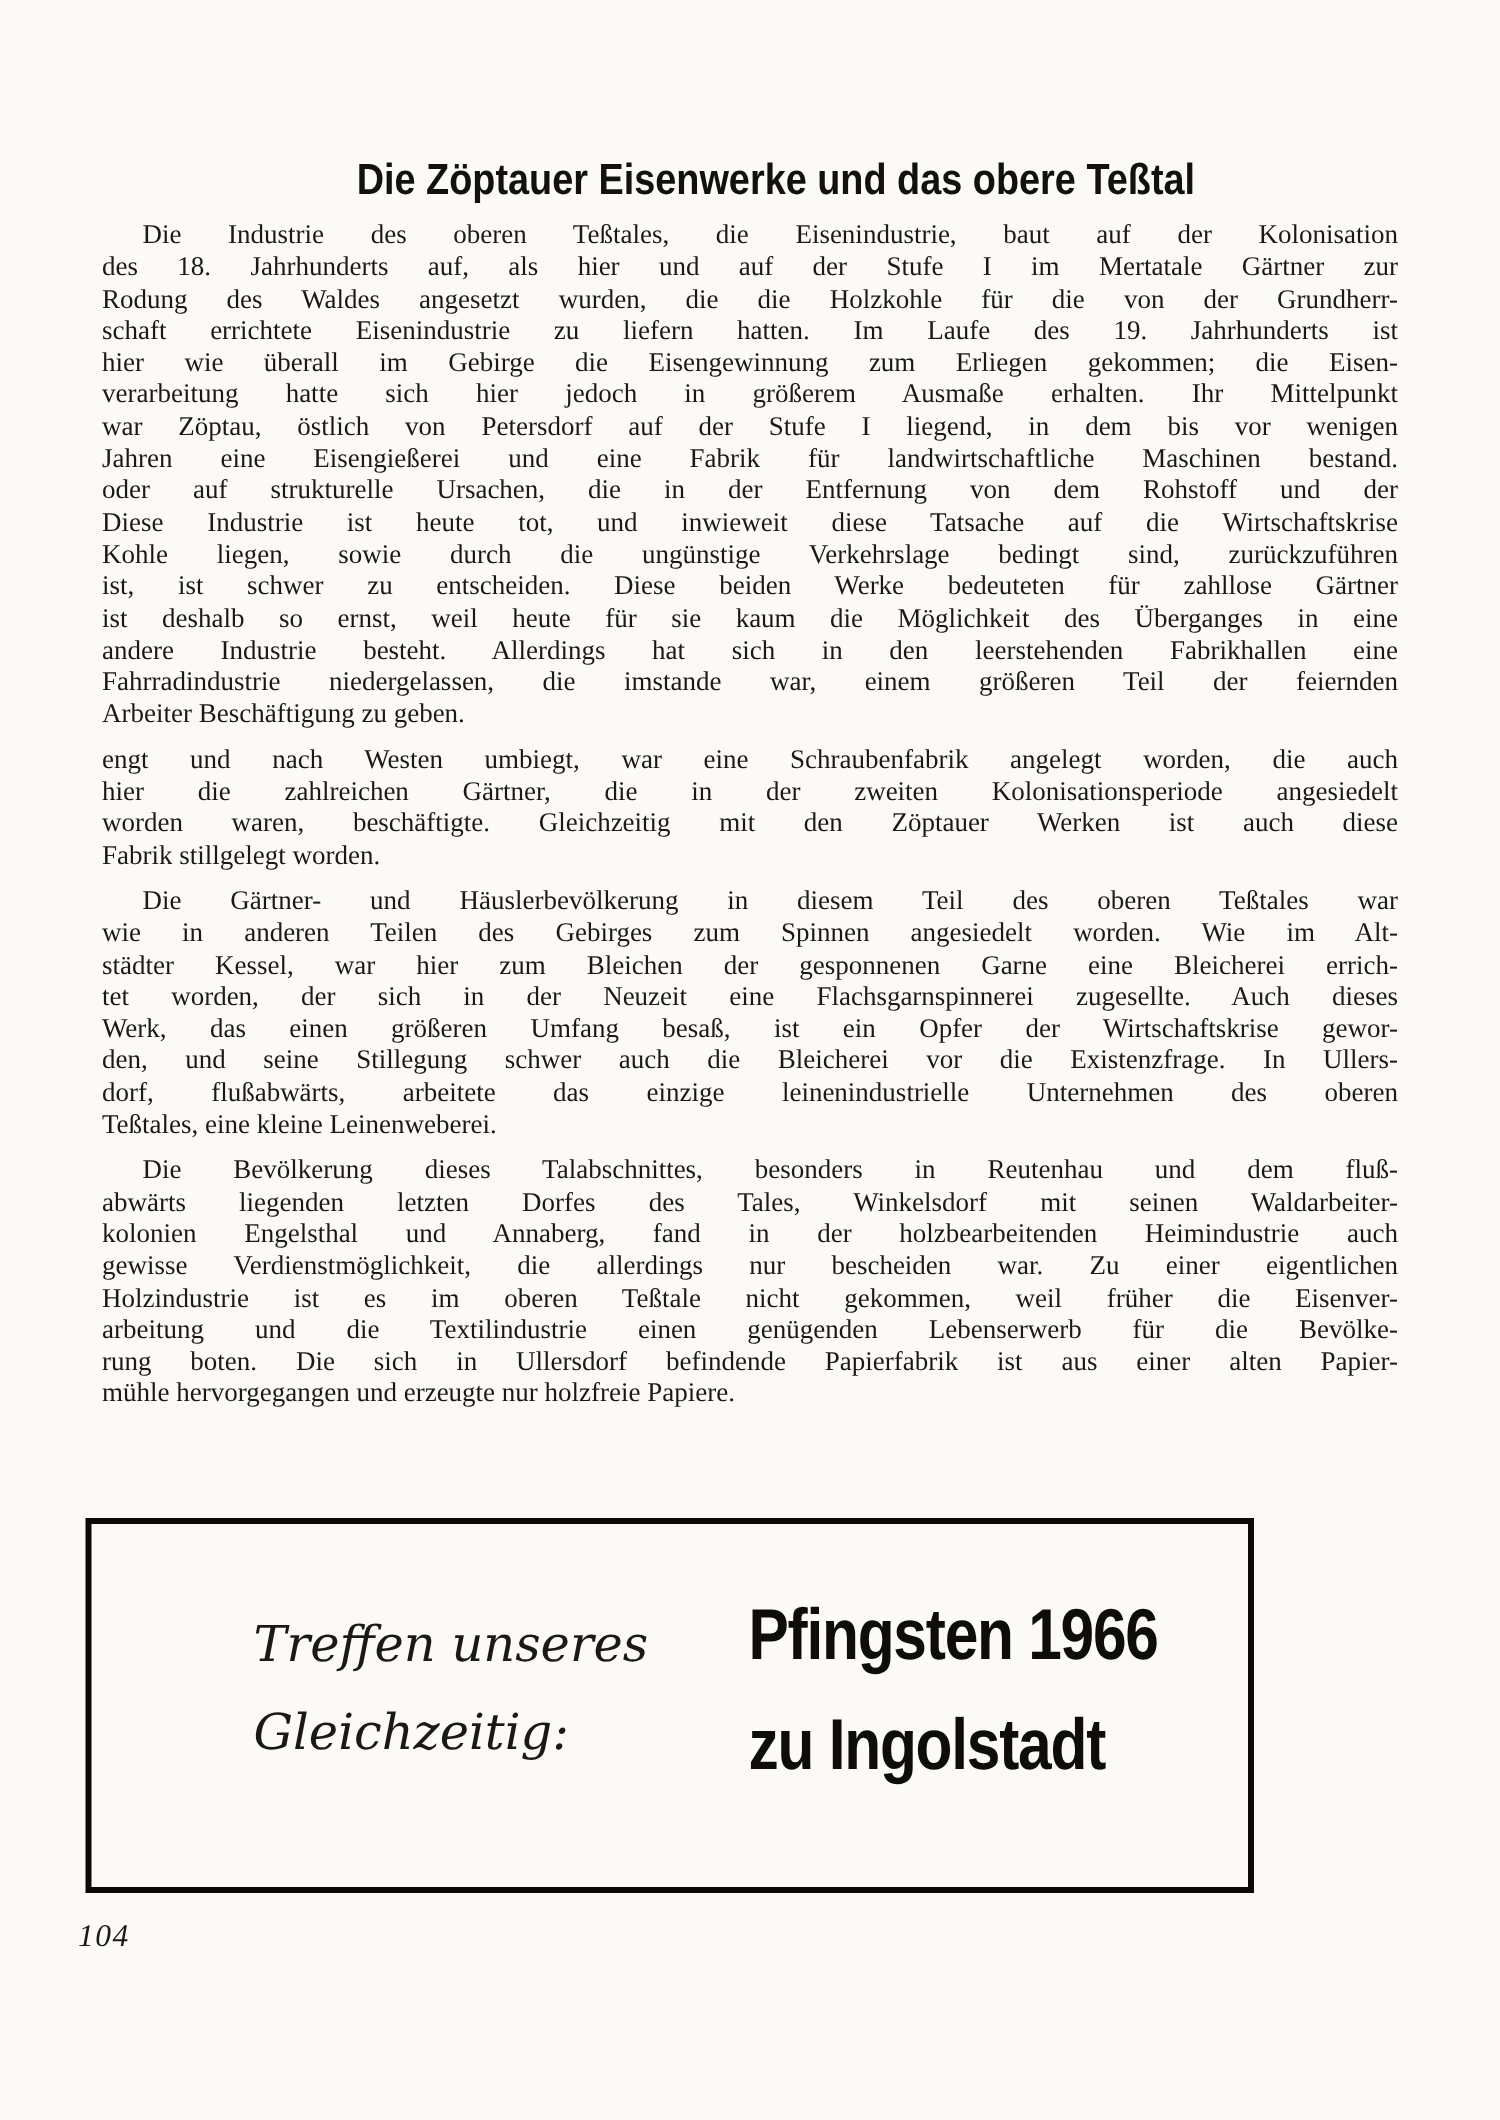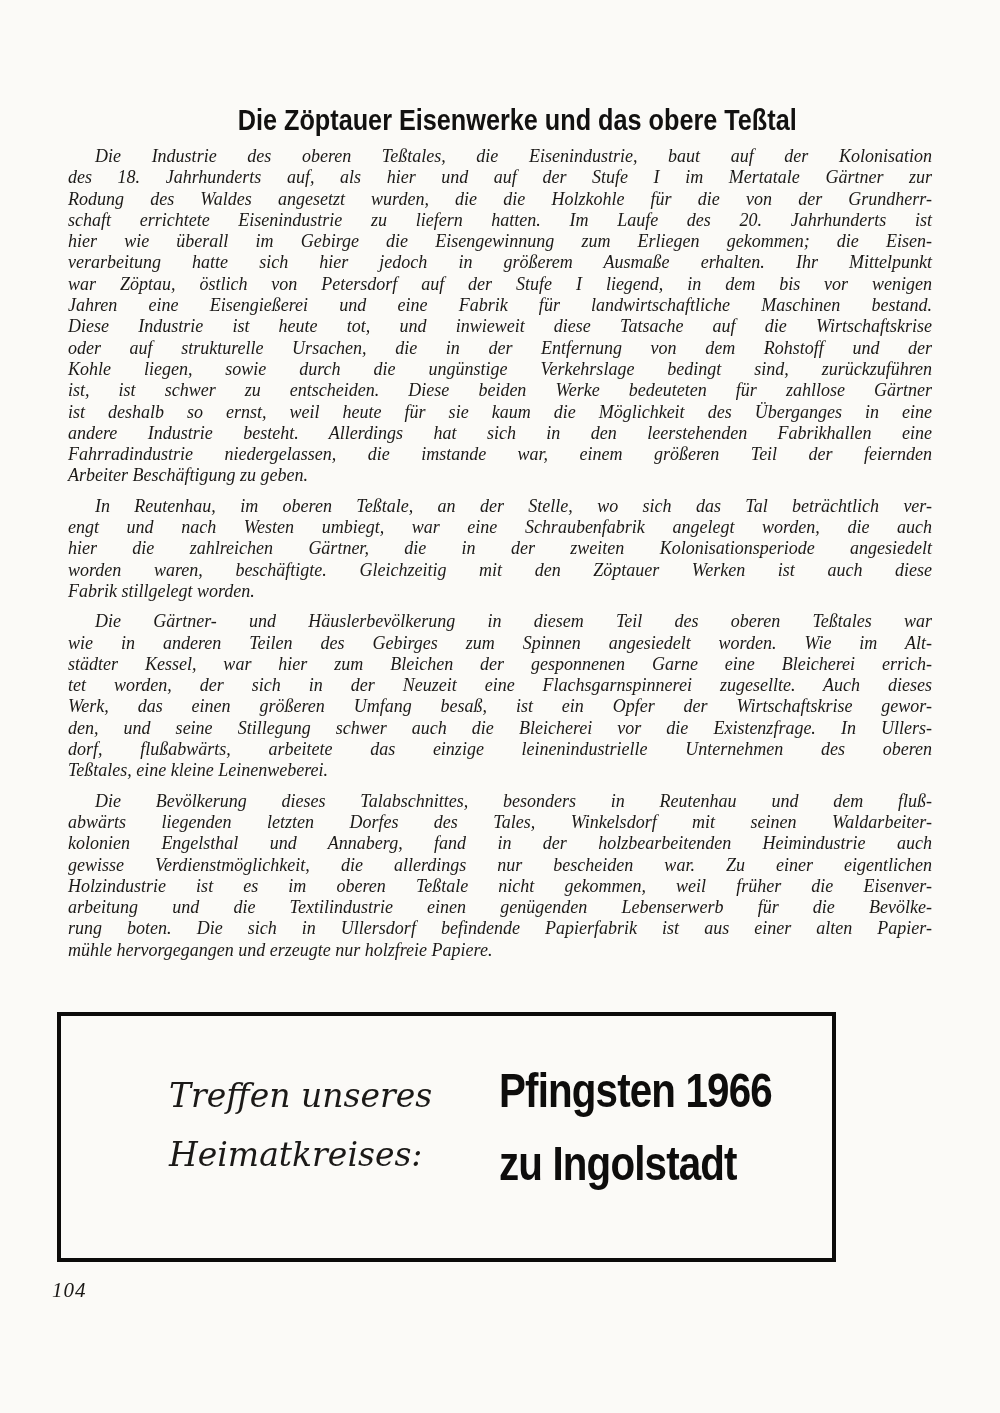--- a/index.html
+++ b/index.html
@@ -38,21 +38,21 @@
   }
   .body-text {
     position: absolute;
     top: 146px;
     left: 68px;
     width: 864px;
     font-size: 18px;
     line-height: 21.3px;
     color: #1b1917;
   }
-  .para { margin: 0 0 9px 0; font-style: italic; }
+  .para { margin: 0 0 9px 0; }
   .para .line {
     text-align: justify;
     text-align-last: justify;
   }
   .para .line.first { padding-left: 27px; }
   .para .line.last { text-align-last: left; }
   .announcement {
     position: absolute;
     top: 1012px;
     left: 57px;
@@ -102,36 +102,35 @@
 
 <div class="page">
 
   <h1 class="title"><span class="squeeze">Die Zöptauer Eisenwerke und das obere Teßtal</span></h1>
 
   <div class="body-text">
     <div class="para">
         <div class="line first">Die Industrie des oberen Teßtales, die Eisenindustrie, baut auf der Kolonisation</div>
         <div class="line">des 18. Jahrhunderts auf, als hier und auf der Stufe I im Mertatale Gärtner zur</div>
         <div class="line">Rodung des Waldes angesetzt wurden, die die Holzkohle für die von der Grundherr-</div>
-        <div class="line">schaft errichtete Eisenindustrie zu liefern hatten. Im Laufe des 20. Jahrhunderts ist</div>
+        <div class="line">schaft errichtete Eisenindustrie zu liefern hatten. Im Laufe des 19. Jahrhunderts ist</div>
         <div class="line">hier wie überall im Gebirge die Eisengewinnung zum Erliegen gekommen; die Eisen-</div>
         <div class="line">verarbeitung hatte sich hier jedoch in größerem Ausmaße erhalten. Ihr Mittelpunkt</div>
         <div class="line">war Zöptau, östlich von Petersdorf auf der Stufe I liegend, in dem bis vor wenigen</div>
         <div class="line">Jahren eine Eisengießerei und eine Fabrik für landwirtschaftliche Maschinen bestand.</div>
+        <div class="line">oder auf strukturelle Ursachen, die in der Entfernung von dem Rohstoff und der</div>
         <div class="line">Diese Industrie ist heute tot, und inwieweit diese Tatsache auf die Wirtschaftskrise</div>
-        <div class="line">oder auf strukturelle Ursachen, die in der Entfernung von dem Rohstoff und der</div>
         <div class="line">Kohle liegen, sowie durch die ungünstige Verkehrslage bedingt sind, zurückzuführen</div>
         <div class="line">ist, ist schwer zu entscheiden. Diese beiden Werke bedeuteten für zahllose Gärtner</div>
         <div class="line">ist deshalb so ernst, weil heute für sie kaum die Möglichkeit des Überganges in eine</div>
         <div class="line">andere Industrie besteht. Allerdings hat sich in den leerstehenden Fabrikhallen eine</div>
         <div class="line">Fahrradindustrie niedergelassen, die imstande war, einem größeren Teil der feiernden</div>
         <div class="line last">Arbeiter Beschäftigung zu geben.</div>
       </div>
     <div class="para">
-        <div class="line first">In Reutenhau, im oberen Teßtale, an der Stelle, wo sich das Tal beträchtlich ver-</div>
         <div class="line">engt und nach Westen umbiegt, war eine Schraubenfabrik angelegt worden, die auch</div>
         <div class="line">hier die zahlreichen Gärtner, die in der zweiten Kolonisationsperiode angesiedelt</div>
         <div class="line">worden waren, beschäftigte. Gleichzeitig mit den Zöptauer Werken ist auch diese</div>
         <div class="line last">Fabrik stillgelegt worden.</div>
       </div>
     <div class="para">
         <div class="line first">Die Gärtner- und Häuslerbevölkerung in diesem Teil des oberen Teßtales war</div>
         <div class="line">wie in anderen Teilen des Gebirges zum Spinnen angesiedelt worden. Wie im Alt-</div>
         <div class="line">städter Kessel, war hier zum Bleichen der gesponnenen Garne eine Bleicherei errich-</div>
         <div class="line">tet worden, der sich in der Neuzeit eine Flachsgarnspinnerei zugesellte. Auch dieses</div>
@@ -148,21 +147,21 @@
         <div class="line">Holzindustrie ist es im oberen Teßtale nicht gekommen, weil früher die Eisenver-</div>
         <div class="line">arbeitung und die Textilindustrie einen genügenden Lebenserwerb für die Bevölke-</div>
         <div class="line">rung boten. Die sich in Ullersdorf befindende Papierfabrik ist aus einer alten Papier-</div>
         <div class="line last">mühle hervorgegangen und erzeugte nur holzfreie Papiere.</div>
       </div>
   </div>
 
   <div class="announcement">
     <div class="ann-left">
       <div>Treffen unseres</div>
-      <div>Heimatkreises:</div>
+      <div>Gleichzeitig:</div>
     </div>
     <div class="ann-right">
       <div>Pfingsten 1966</div>
       <div>zu Ingolstadt</div>
     </div>
   </div>
 
   <div class="page-number">104</div>
 
 </div>

